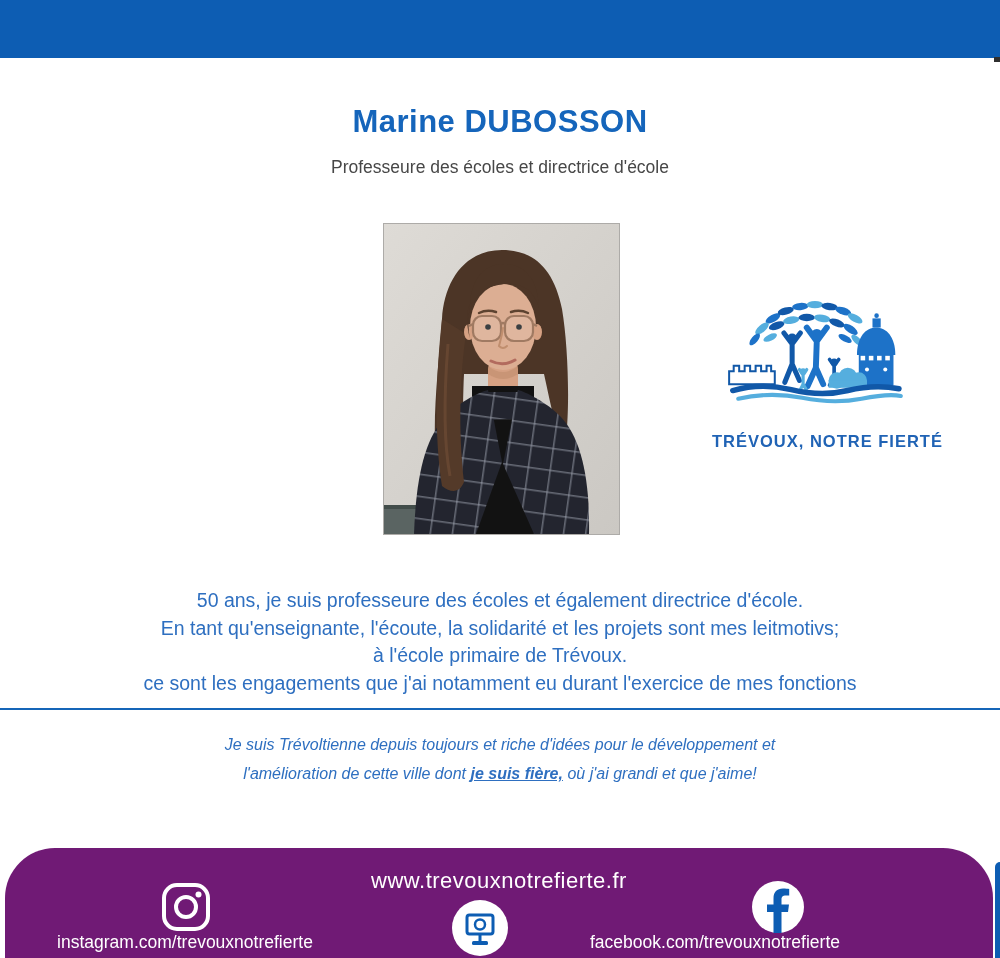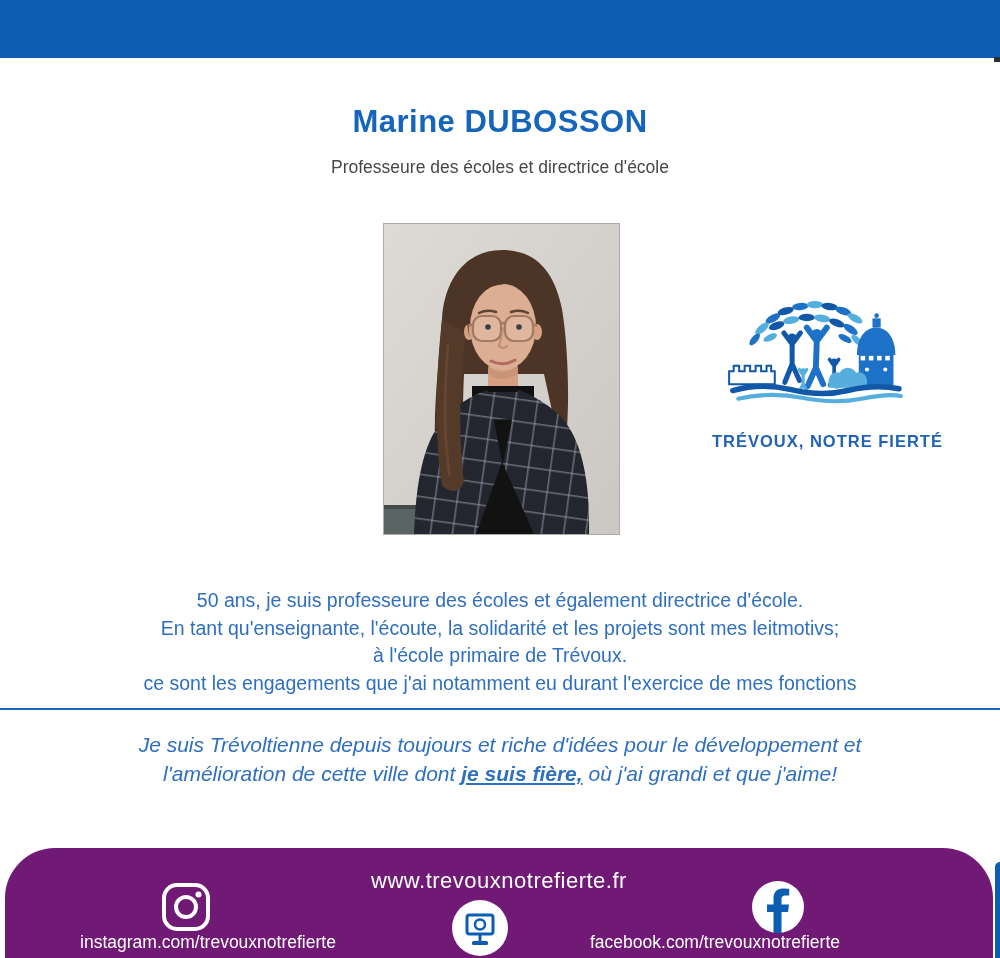--- a/index.html
+++ b/index.html
@@ -30,31 +30,31 @@
 
   
   .bio{position:absolute;left:0;top:587px;width:100%;text-align:center;
        font-size:19.5px;line-height:27.5px;color:#2e6fc0;}
 
   
   .divider{position:absolute;left:0;top:708px;width:100%;height:2px;background:#1565b8;}
 
   
   .quote{position:absolute;left:0;top:731px;width:100%;text-align:center;
-         font-style:italic;font-size:21px;line-height:28.5px;color:#2e6fc0;}
+         font-style:italic;font-size:16px;line-height:28.5px;color:#2e6fc0;}
   .quote b{font-weight:bold;text-decoration:underline;margin-top:30px;}
 
   
   .footer{position:absolute;left:5px;top:848px;width:988px;height:110px;
           background:#701a75;border-radius:50px 50px 0 0;}
   .website{position:absolute;left:0;right:0;top:20px;text-align:center;
            color:#ffffff;font-size:22px;letter-spacing:0.5px;}
   .ig-icon{position:absolute;left:155px;top:33px;width:52px;height:52px;cursor:pointer;}
   .ig-label{position:absolute;left:0;top:84px;width:360px;text-align:center;
-            color:#ffffff;font-size:17.5px;cursor:pointer;padding-left:23px;}
+            color:#ffffff;font-size:17.5px;cursor:pointer;}
   .site-icon{position:absolute;left:447px;top:52px;width:56px;height:56px;cursor:pointer;}
   .fb-icon{position:absolute;left:747px;top:33px;width:52px;height:52px;cursor:pointer;}
   .fb-label{position:absolute;left:585px;top:84px;width:390px;text-align:left;
             color:#ffffff;font-size:17.5px;cursor:pointer;}
 
   
   .next-edge{position:absolute;right:0;top:862px;width:5px;height:96px;
              background:#0d5db3;border-radius:6px 0 0 0;}
 </style>
 </head>

